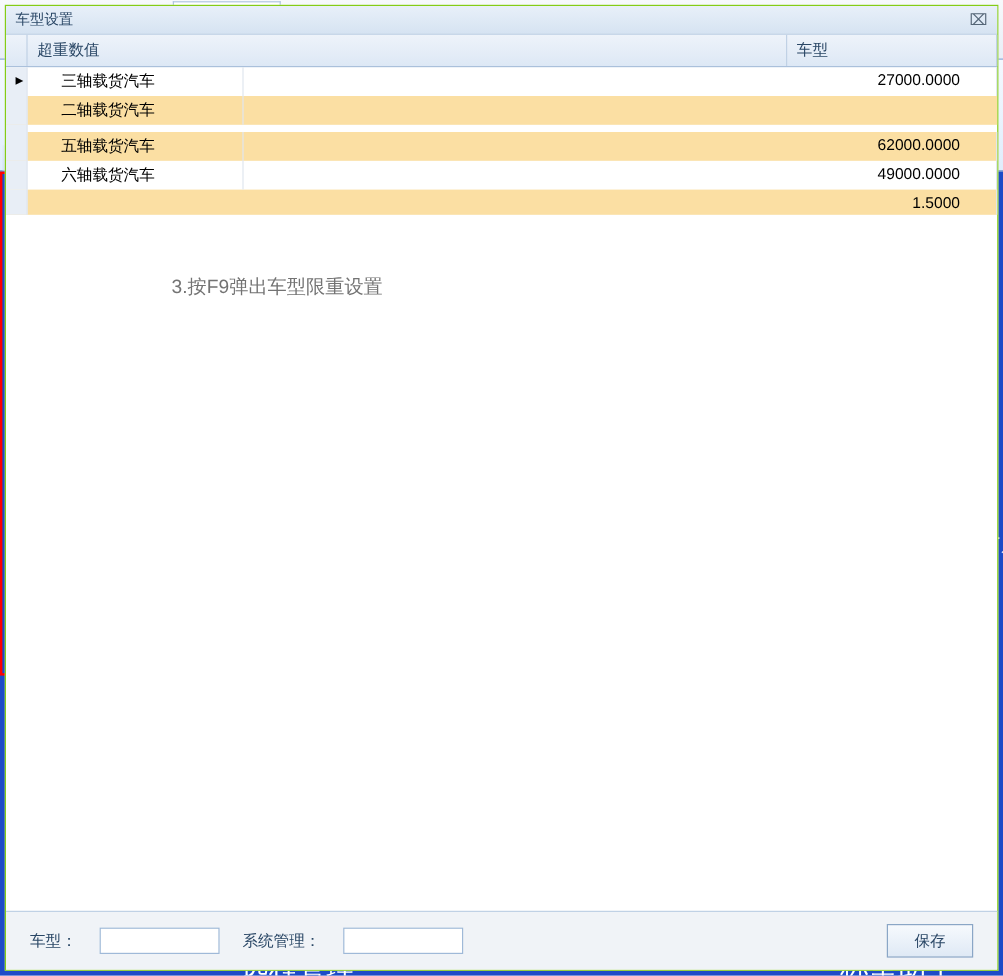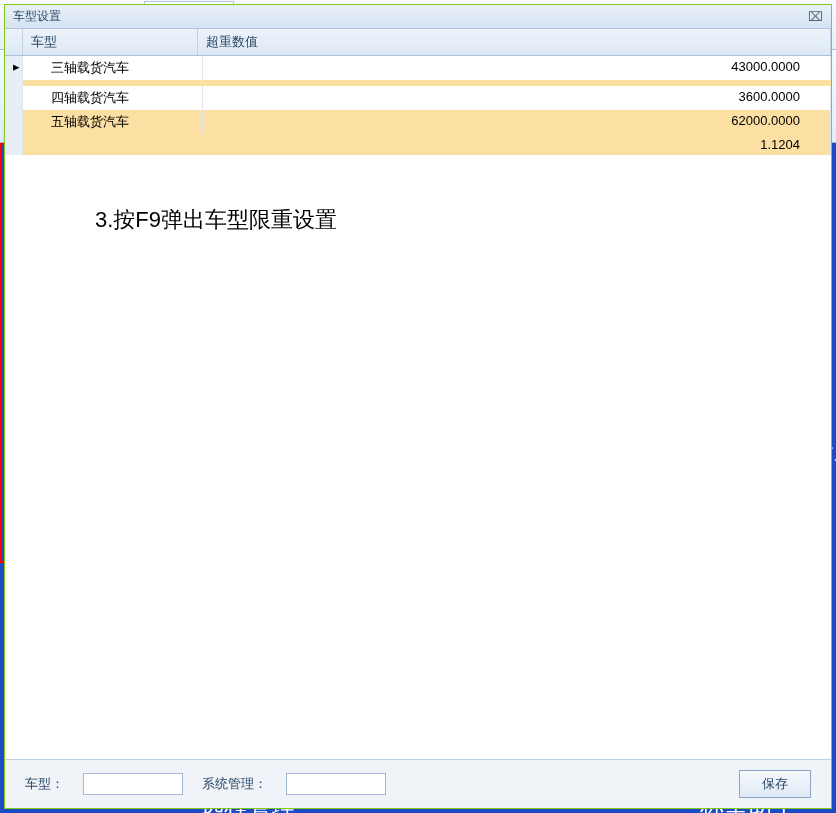--- a/index.html
+++ b/index.html
@@ -50,21 +50,21 @@
 .chexing-row { display: flex; font-size: 13px; }
 .chtd { padding: 3px 8px; border-right: 1px solid #e0e6ee; }
 .chtd-left { flex: 0 0 180px; padding-left: 28px; }
 .chtd-right { flex: 1; text-align: right; padding-right: 30px; }
 .ch-stripe { background: #fbdfa3; }
 
 .bottom-bar { display: flex; align-items: center; gap: 19px; padding: 10px 20px; border-top: 1px solid #c0d1e5; background: #f0f3f7; font-size: 13px; color: #2a4766; }
 .bottom-bar input { border: 1px solid #9fb9d8; height: 22px; padding: 0 4px; font-size: 12px; }
 .save-btn { padding: 4px 22px; border: 1px solid #8aa6c6; background: linear-gradient(#f6f9fd,#dfe9f5); cursor: pointer; font-size: 13px; color: #2a4766; }
 
-.annot-text { color: #000000; font-size: 22px; }
+.annot-text { color: #737373; font-size: 16px; margin-left: 48px; }
 
 .close-x { font-size: 13px; color: #567; cursor: pointer; font-family: sans-serif; }
 
 .bg-text { position: absolute; color: #fff; font-size: 26px; white-space: nowrap; }
 
 svg.arrow { position:absolute; pointer-events:none; }
 </style>
 </head>
 <body>
 
@@ -276,45 +276,49 @@
 </div>
 
 <div class="win2">
   <div class="win2-inner">
     <div class="win2-title">
       <span>车型设置</span>
       <span class="close-x">⌧</span>
     </div>
     <div class="chexing-header">
       <div class="th" style="width:18px;"></div>
+      <div class="th" style="flex:1;">超重数值</div>
       <div class="th" style="width:175px;">车型</div>
-      <div class="th" style="flex:1;">超重数值</div>
     </div>
     <div class="chexing-body" id="chexing-body">
         <div class="chexing-row">
           <div class="chtd" style="width: 18px; background: rgb(232, 238, 246);">▸</div>
           <div class="chtd chtd-left">三轴载货汽车</div>
-          <div class="chtd chtd-right">43000.0000</div>
+          <div class="chtd chtd-right">27000.0000</div>
         </div>
         <div class="chexing-row ch-stripe">
           <div class="chtd" style="width: 18px; background: rgb(232, 238, 246);"></div>
+          <div class="chtd chtd-left">二轴载货汽车</div>
         </div>
         <div class="chexing-row">
           <div class="chtd" style="width: 18px; background: rgb(232, 238, 246);"></div>
-          <div class="chtd chtd-left">四轴载货汽车</div>
-          <div class="chtd chtd-right">3600.0000</div>
         </div>
         <div class="chexing-row ch-stripe">
           <div class="chtd" style="width: 18px; background: rgb(232, 238, 246);"></div>
           <div class="chtd chtd-left">五轴载货汽车</div>
           <div class="chtd chtd-right">62000.0000</div>
         </div>
+        <div class="chexing-row">
+          <div class="chtd" style="width: 18px; background: rgb(232, 238, 246);"></div>
+          <div class="chtd chtd-left">六轴载货汽车</div>
+          <div class="chtd chtd-right">49000.0000</div>
+        </div>
         <div class="chexing-row ch-stripe">
           <div class="chtd" style="width: 18px; background: rgb(232, 238, 246);"></div>
-          <div class="chtd chtd-right">1.1204</div>
+          <div class="chtd chtd-right">1.5000</div>
         </div>
       </div>
     <div class="chexing-table" style="position:relative;">
       <div class="annot-text" style="position:absolute; left:90px; top:50px;">3.按F9弹出车型限重设置</div>
     </div>
     <div class="bottom-bar">
       <span>车型：</span>
       <input type="text" style="width: 100px;">
       <span>系统管理：</span>
       <input type="text" style="width: 100px;">

